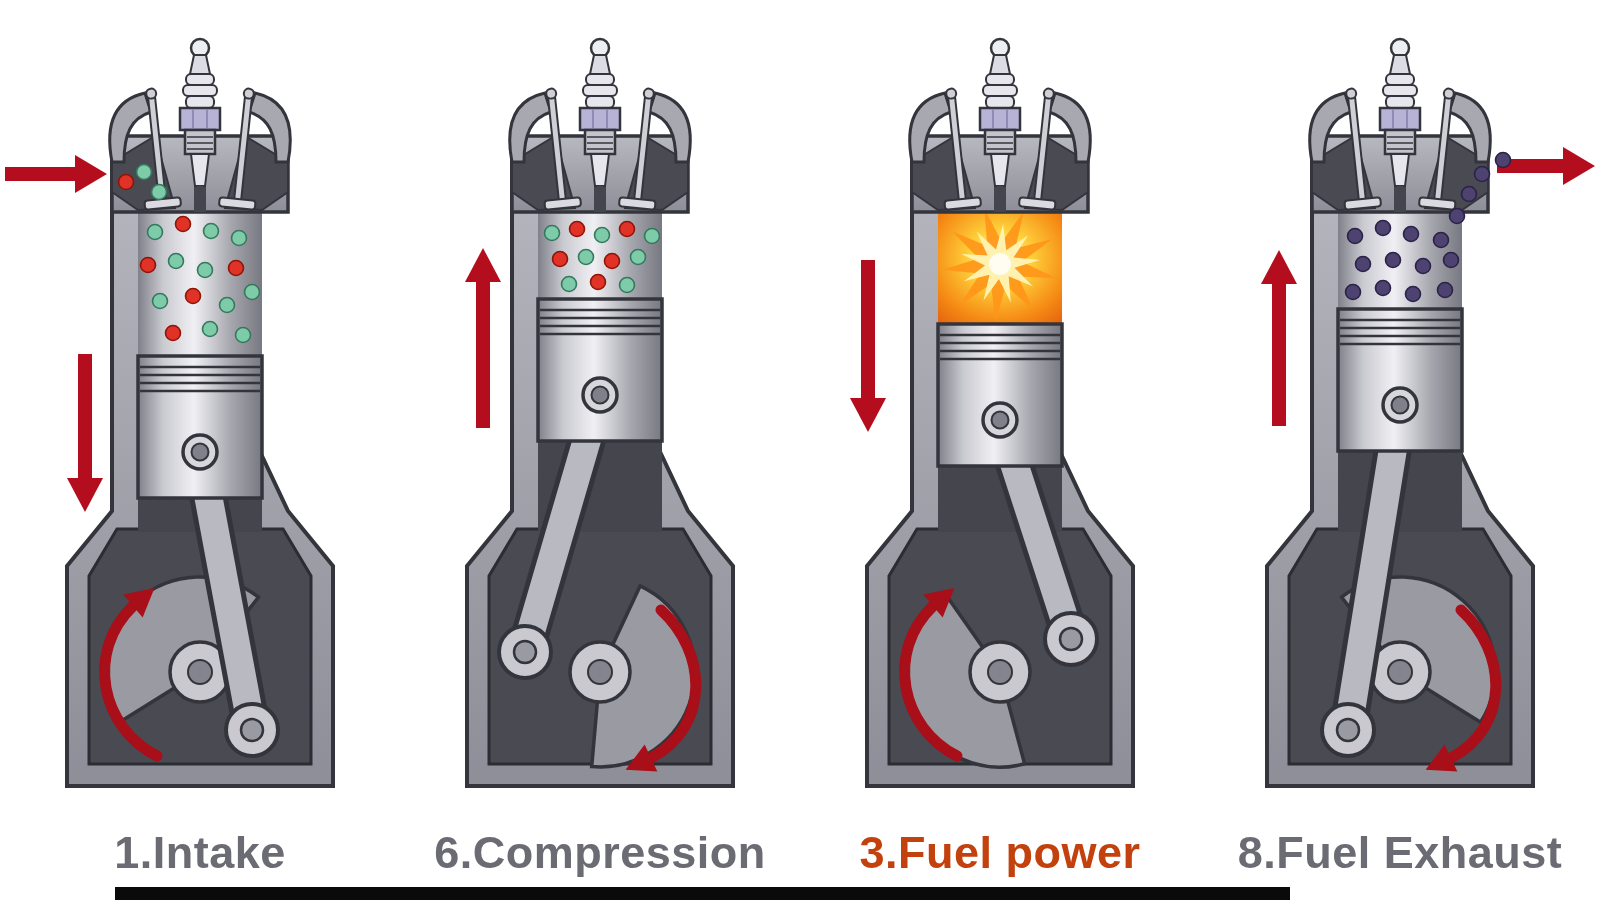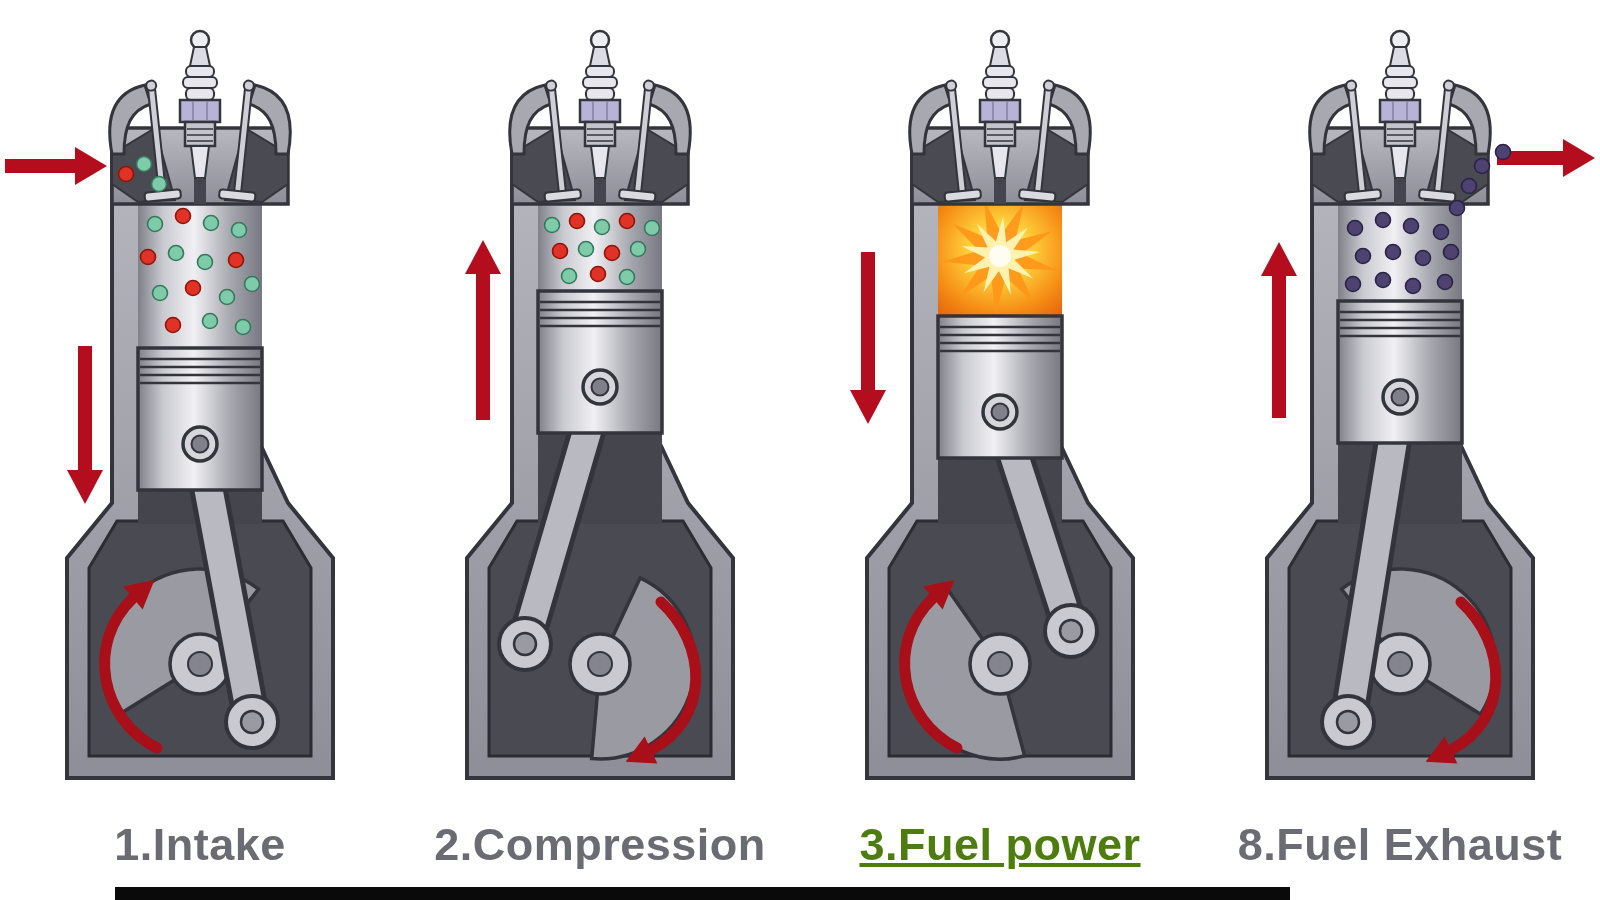--- a/index.html
+++ b/index.html
@@ -1,19 +1,19 @@
 <!DOCTYPE html>
 <html><head>
 <meta charset="utf-8">
 <style>
   html,body{margin:0;padding:0;}
   body{width:1600px;height:900px;background:#ffffff;font-family:"Liberation Sans",sans-serif;overflow:hidden;}
   .stage{position:relative;width:1600px;height:900px;background:#ffffff;}
   .panels{display:flex;width:1600px;}
-  .panel{width:400px;padding-top:16px;text-align:center;}
+  .panel{width:400px;padding-top:24px;text-align:center;}
   .panel svg{display:block;margin:0 auto;}
   .stroke-label{font-size:45px;font-weight:bold;color:#6b6b73;line-height:1;margin-top:6px;letter-spacing:0.5px;}
   .footer-bar{position:absolute;bottom:0;left:115px;width:1175px;height:13px;background:#0a0a0a;}
 </style>
 </head>
 <body>
 
 <div class="stage">
   <div class="panels">
 
@@ -235,21 +235,21 @@
             <circle cx="247" cy="212" r="7.5" fill="#7ecbaa" stroke="#35785c" stroke-width="1.6"></circle>
             <circle cx="155" cy="235" r="7.5" fill="#e03226" stroke="#8f1508" stroke-width="1.6"></circle>
             <circle cx="181" cy="233" r="7.5" fill="#7ecbaa" stroke="#35785c" stroke-width="1.6"></circle>
             <circle cx="207" cy="237" r="7.5" fill="#e03226" stroke="#8f1508" stroke-width="1.6"></circle>
             <circle cx="233" cy="233" r="7.5" fill="#7ecbaa" stroke="#35785c" stroke-width="1.6"></circle>
             <circle cx="164" cy="260" r="7.5" fill="#7ecbaa" stroke="#35785c" stroke-width="1.6"></circle>
             <circle cx="193" cy="258" r="7.5" fill="#e03226" stroke="#8f1508" stroke-width="1.6"></circle>
             <circle cx="222" cy="261" r="7.5" fill="#7ecbaa" stroke="#35785c" stroke-width="1.6"></circle>
           </g>
         </svg>
-      <div class="stroke-label" style="color: rgb(107, 107, 115);">2.Compression</div>
+      <div class="stroke-label" style="color: rgb(107, 107, 115);">6.Compression</div>
     </section>
 
     <section class="panel">
       <svg id="eng-power" viewBox="0 0 390 800" width="390" height="800">
           <defs>
   <linearGradient id="powerm" x1="0" y1="0" x2="1" y2="0">
     <stop offset="0" stop-color="#80808a"></stop>
               <stop offset="0.2" stop-color="#c9c9d0"></stop>
     <stop offset="0.45" stop-color="#f0f0f4"></stop>
               <stop offset="0.75" stop-color="#a6a6ae"></stop>
@@ -335,21 +335,21 @@
           </g>
           <g>
             <rect x="56" y="236" width="14" height="138" fill="#b30d1e"></rect>
             <polygon points="45,374 81,374 63,408" fill="#b30d1e"></polygon>
           </g>
           <g>
   <path d="M152,732 C96,704 80,628 128,582" fill="none" stroke="#a80f18" stroke-width="11" stroke-linecap="round"></path>
   <polygon points="0,-15 28,0 0,15" transform="translate(128,582) rotate(-40)" fill="#a80f18"></polygon>
           </g>
         </svg>
-      <div class="stroke-label" style="color: #4d7c0f; text-decoration: underline;">3.Fuel power</div>
+      <div class="stroke-label" style="color: #c2410c;">3.Fuel power</div>
     </section>
 
     <section class="panel">
       <svg id="eng-exhaust" viewBox="0 0 390 800" width="390" height="800">
           <defs>
   <linearGradient id="exhaustm" x1="0" y1="0" x2="1" y2="0">
     <stop offset="0" stop-color="#80808a"></stop>
               <stop offset="0.2" stop-color="#c9c9d0"></stop>
     <stop offset="0.45" stop-color="#f0f0f4"></stop>
               <stop offset="0.75" stop-color="#a6a6ae"></stop>

